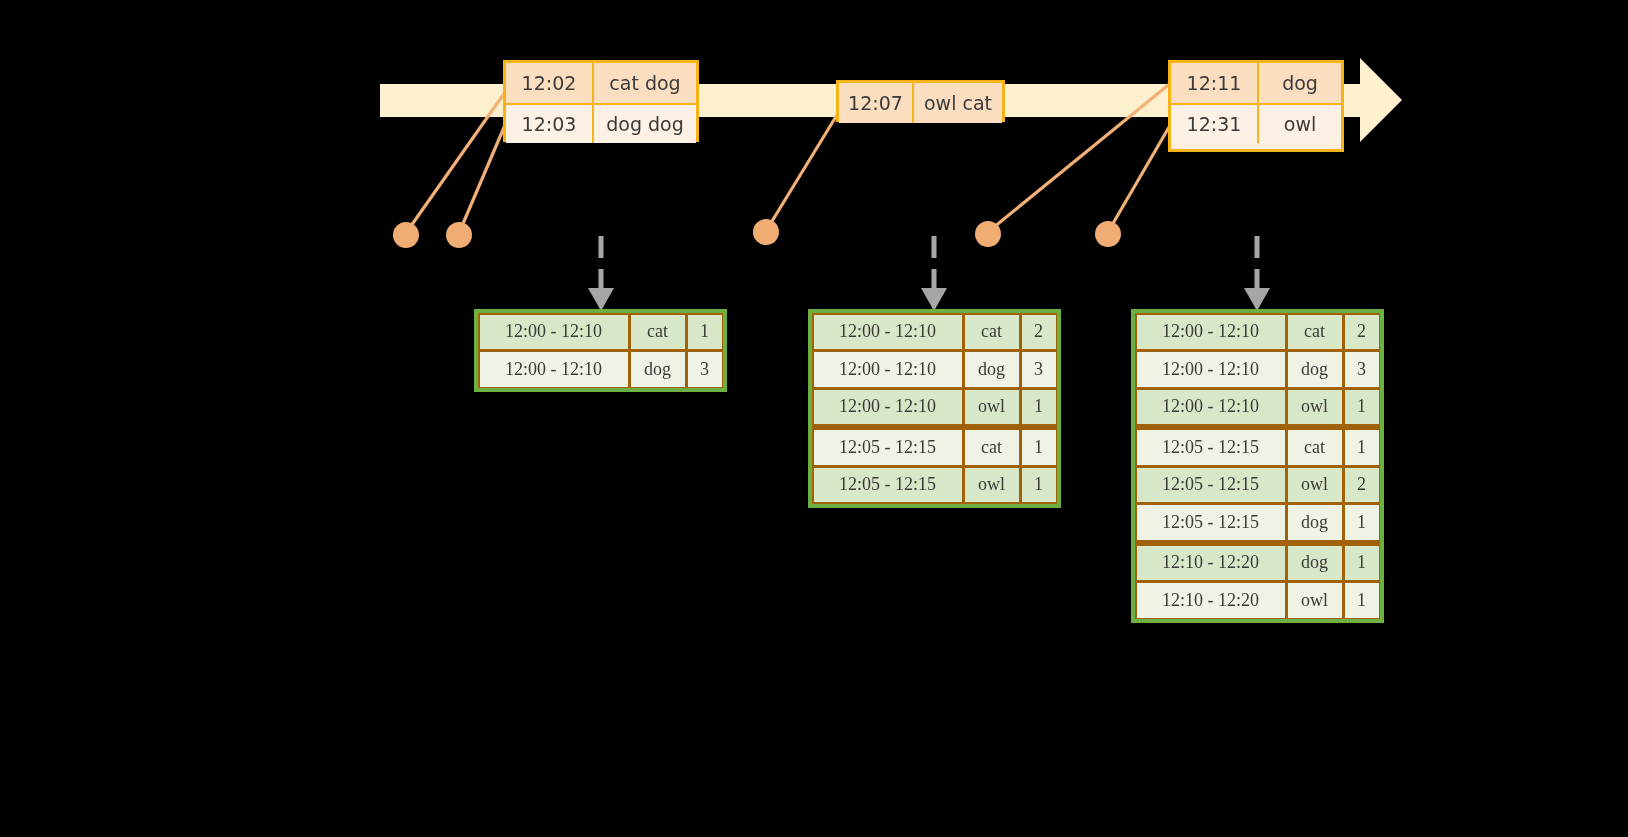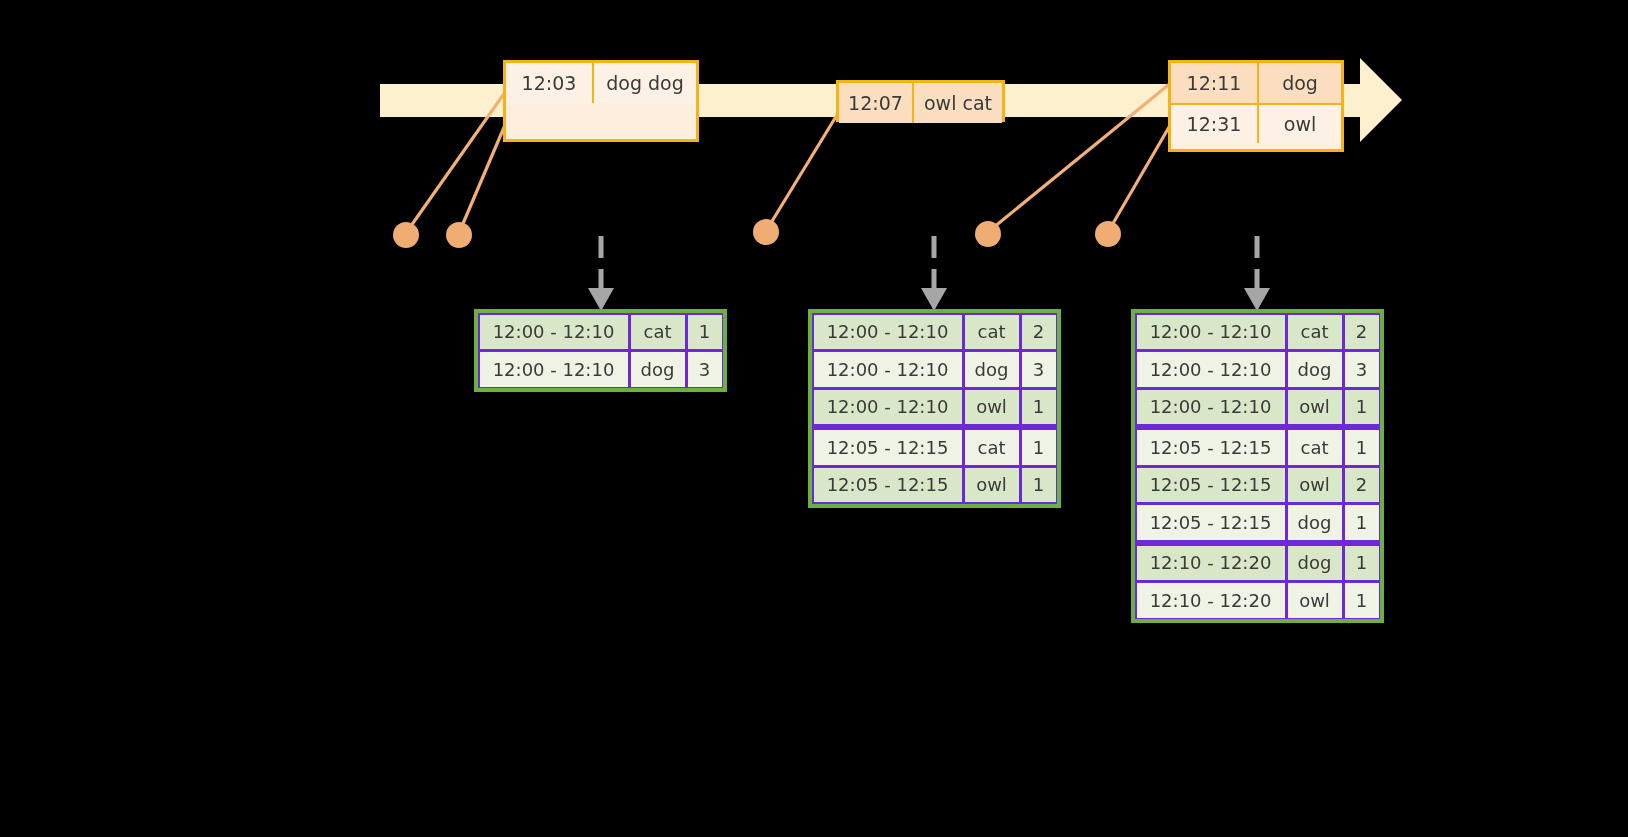--- a/index.html
+++ b/index.html
@@ -65,21 +65,22 @@
     color: #3a3a38;
     padding: 0 10px;
     white-space: nowrap;
   }
 
   
   .result-table {
     position: absolute;
     border: 4px solid #6cb042;
     box-sizing: border-box;
-    background: #6d28d9;
+    background: #a16207;
+    font-family: Liberation Serif, serif;
   }
   .res-row {
     display: flex;
     height: 37.5px;
     box-sizing: border-box;
   }
   .res-row.shade-a .cell { background: #d9e7c9; }
   .res-row.shade-b .cell { background: #eef3e6; }
   .cell {
     display: flex;
@@ -129,20 +130,24 @@
       <line x1="1257" y1="236" x2="1257" y2="292"></line>
     </g>
     <g fill="#a6a6a6">
       <polygon points="588,288 614,288 601,311"></polygon>
       <polygon points="921,288 947,288 934,311"></polygon>
       <polygon points="1244,288 1270,288 1257,311"></polygon>
     </g>
   </svg>
 
   <div class="event-group" style="left:503px; top:60px; width:196px; height:82px;">
+    <div class="event-row shade-a">
+      <span class="ev-time">12:02</span>
+      <span class="ev-words">cat dog</span>
+    </div>
     <div class="event-row shade-b">
       <span class="ev-time">12:03</span>
       <span class="ev-words">dog dog</span>
     </div>
   </div>
 
   <div class="event-group" style="left:836px; top:80px; width:169px; height:42px;">
     <div class="event-row shade-a">
       <span class="ev-time">12:07</span>
       <span class="ev-words">owl cat</span>

